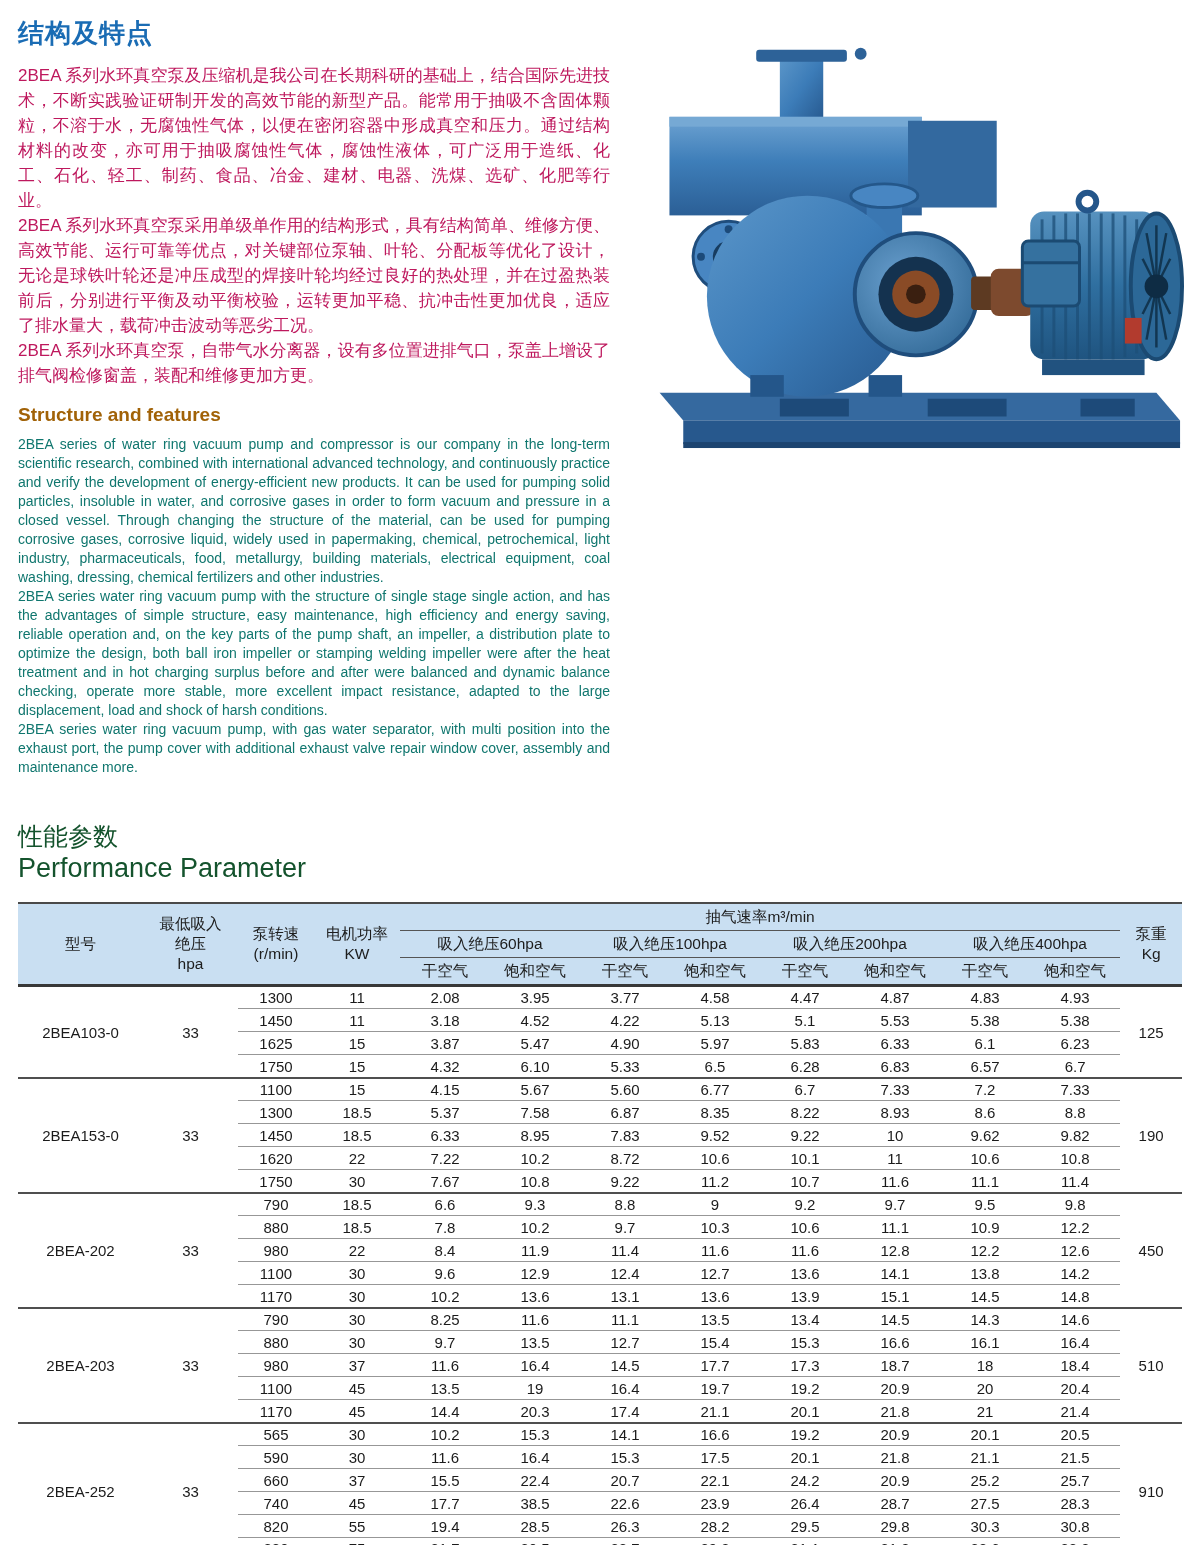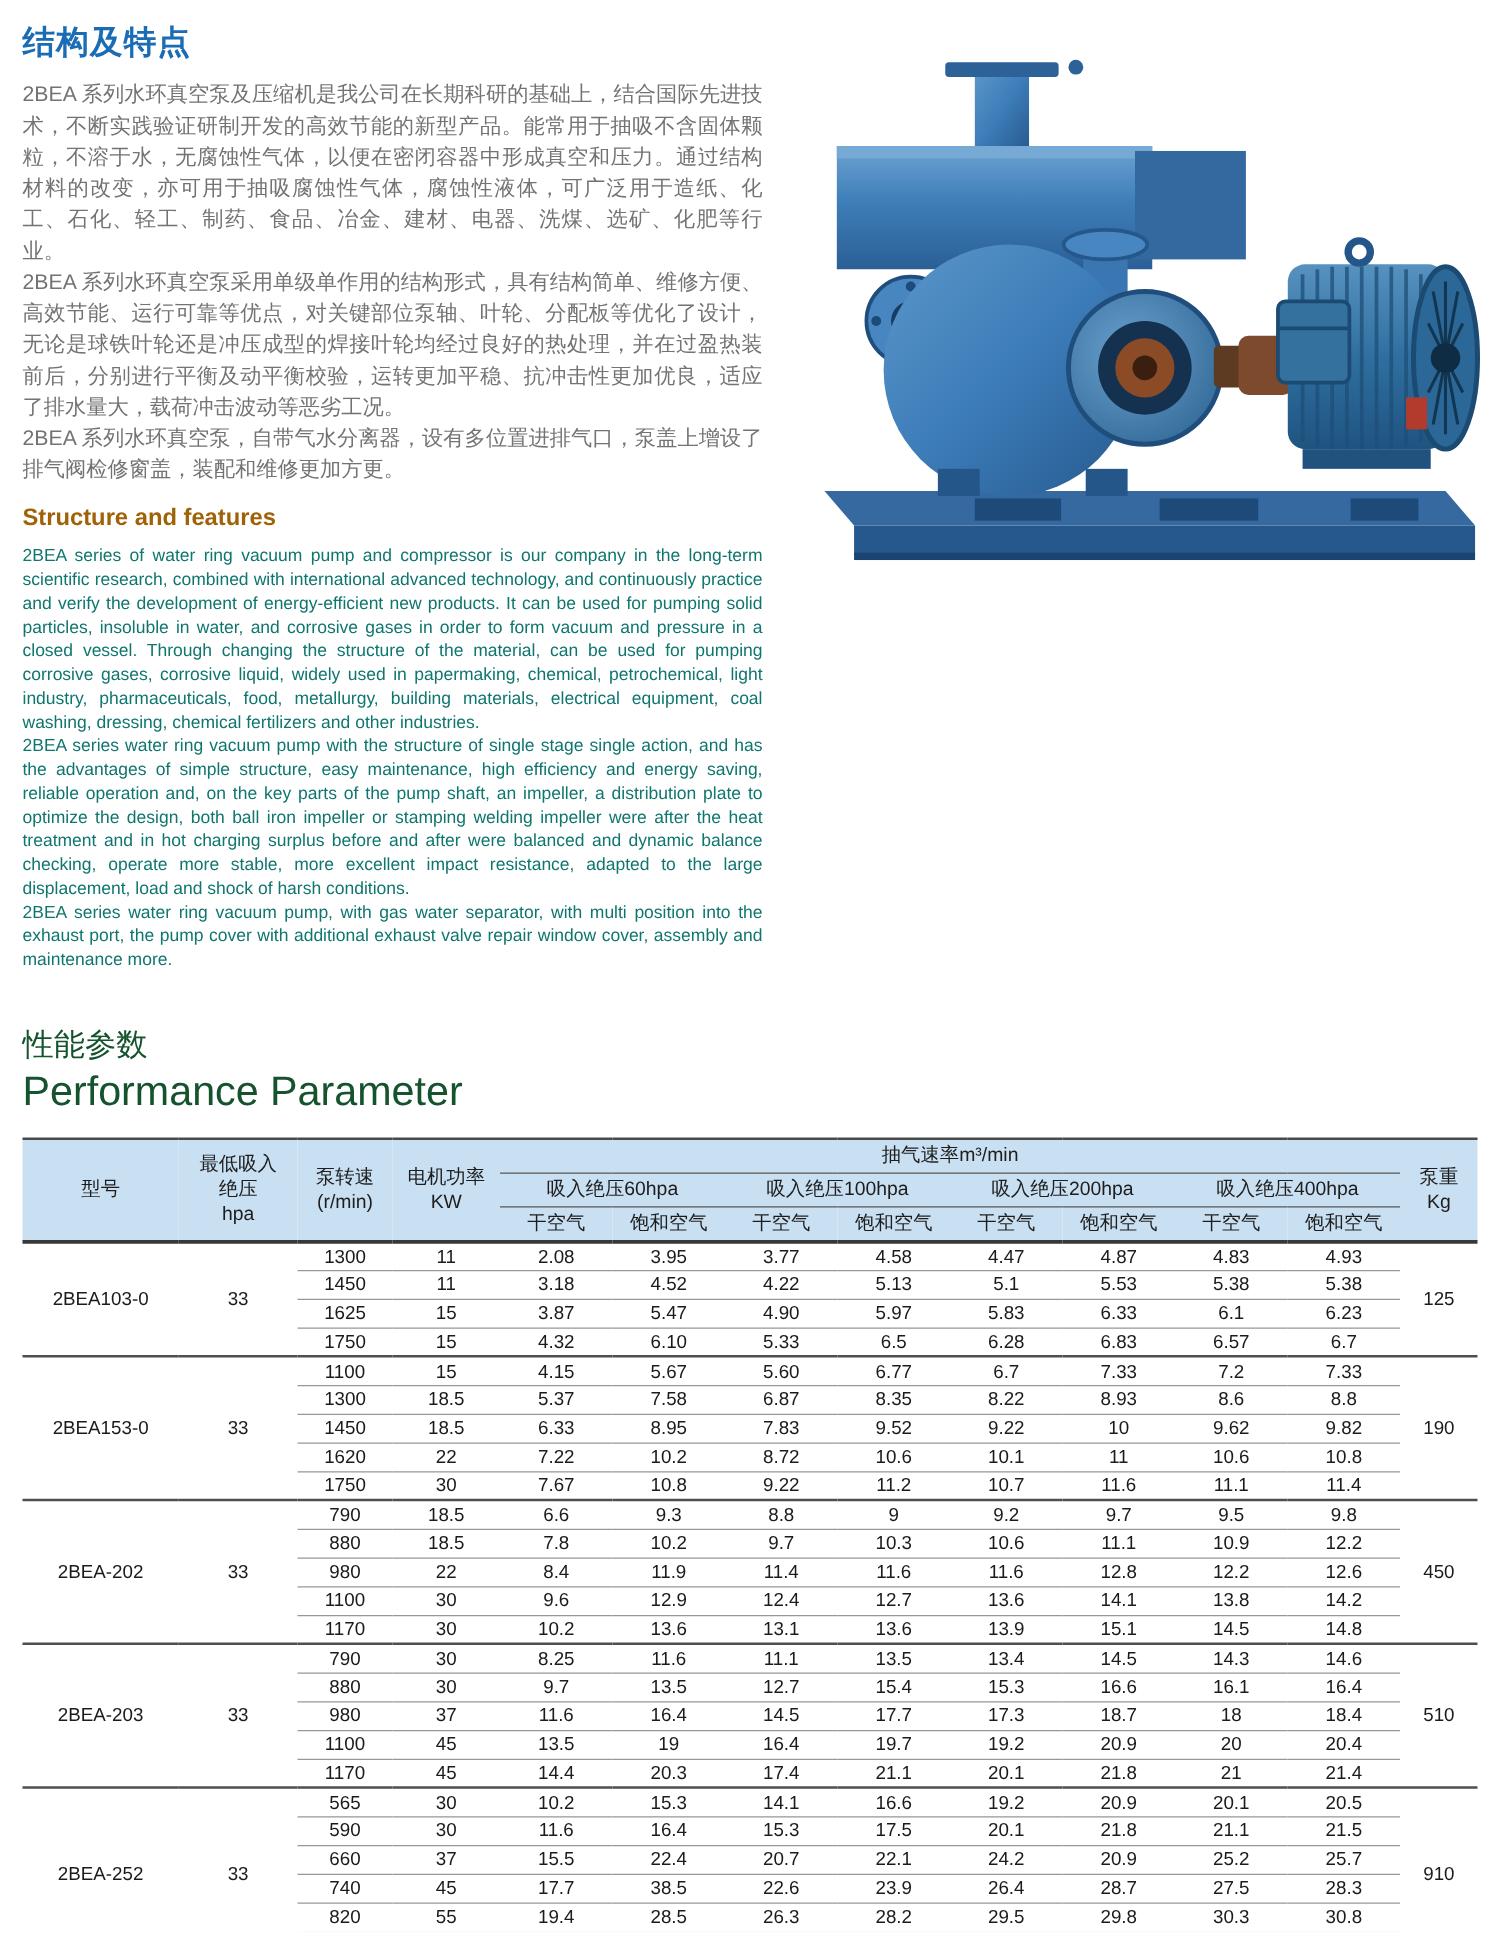--- a/index.html
+++ b/index.html
@@ -5,28 +5,28 @@
   * { margin: 0; padding: 0; box-sizing: border-box; }
   body { background: #ffffff; font-family: "Liberation Sans", "DejaVu Sans", sans-serif; color: #2b2b2b; }
   .page { width: 1200px; height: 1545px; background: #fff; padding: 14px 18px 10px 18px; position: relative; overflow: hidden; }
 
   
   .top { display: flex; gap: 22px; }
   .text-col { width: 592px; flex: 0 0 auto; }
   .photo-col { flex: 1 1 auto; display: flex; justify-content: center; align-items: flex-start; padding-top: 8px; }
 
   .cn-title { color: #1a6cb4; font-size: 26px; font-weight: bold; letter-spacing: 1px; margin: 2px 0 12px 0; }
-  .cn-para { font-size: 17px; line-height: 25px; text-align: justify; color: #737373; }
+  .cn-para { font-size: 17px; line-height: 25px; text-align: justify; color: #be185d; }
   .en-title { color: #a16207; font-size: 19px; font-weight: bold; margin: 16px 0 9px 0; }
   .en-para { font-size: 14px; line-height: 19px; text-align: justify; color: #0f766e; }
 
   
   .perf-head { margin-top: 44px; color: #14532d; }
   .perf-head .cn { font-size: 25px; line-height: 1.25; }
-  .perf-head .en { font-size: 33px; line-height: 1.25; }
+  .perf-head .en { font-size: 27px; line-height: 1.25; }
 
   
   .perf-table { border-collapse: collapse; table-layout: fixed; width: 1164px; margin-top: 16px;
                 border-top: 2px solid #4a4a4a; border-bottom: 3px solid #383838; }
   .perf-table th { background: #c9dff2; font-weight: normal; font-size: 15.5px; color: #1d1d1d;
                    padding: 3px 0; vertical-align: middle; white-space: pre-line; line-height: 1.3; text-align: center; }
   .perf-table th.rspan { border-bottom: 3px solid #383838; }
   .perf-table th.rate { border-bottom: 1px solid #555; text-align: center; }
   .perf-table th.pg { border-bottom: 1px solid #555; }
   .perf-table tr.air th { border-bottom: 3px solid #383838; }

